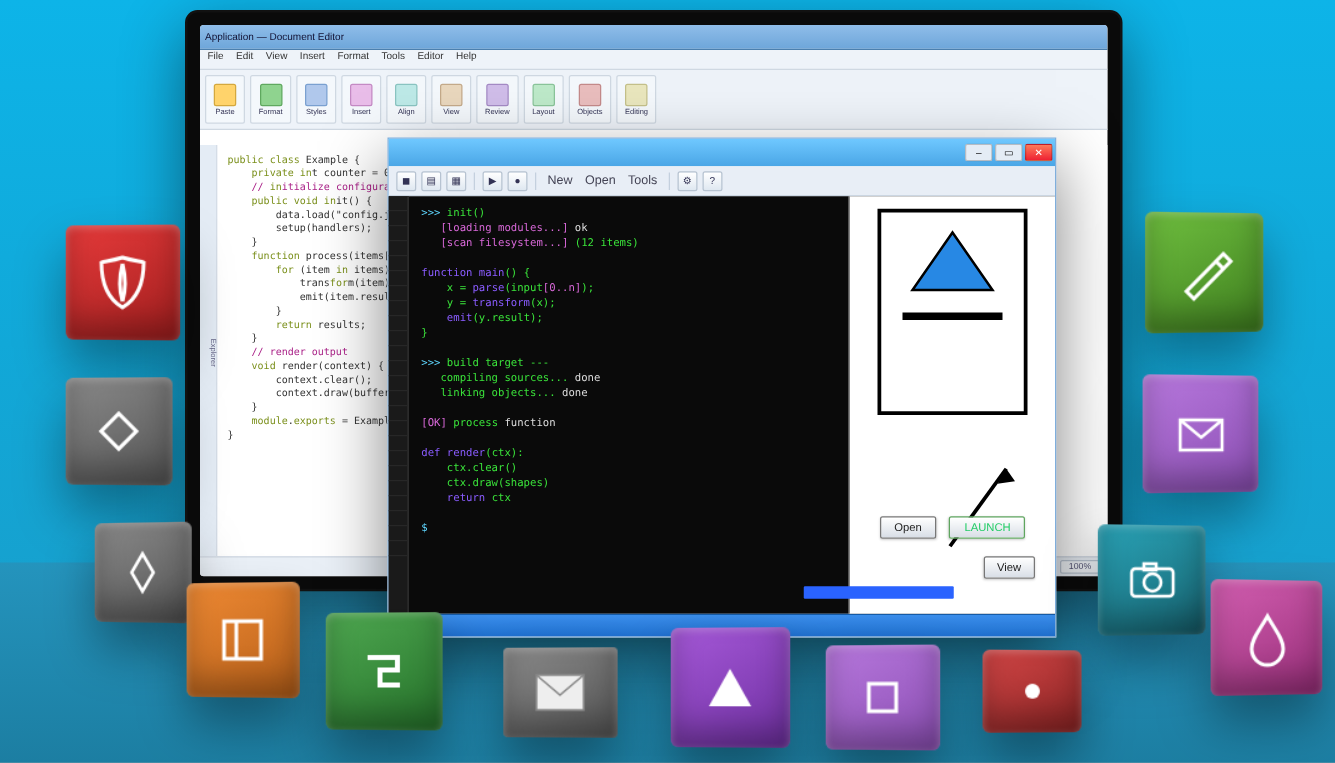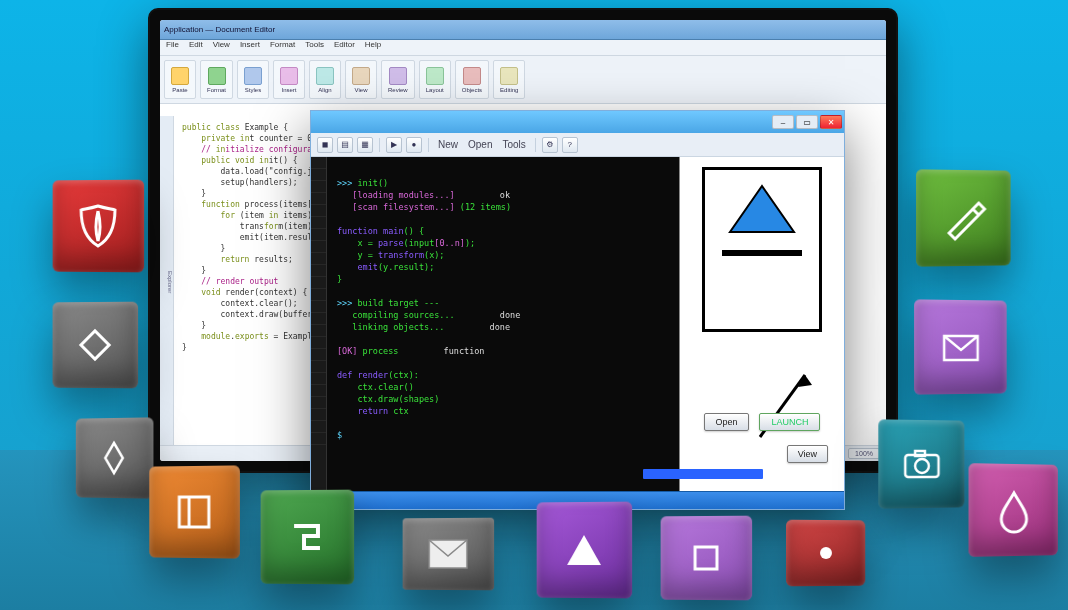--- a/index.html
+++ b/index.html
@@ -108,28 +108,28 @@
   .tbtext { font-size: 10px; color: #445; padding: 0 3px; }
 
   .fg-body {
     flex: 1; display: flex; background: #0a0a0a;
   }
   .gutter {
     width: 16px; background: #1a1a1a; border-right: 1px solid #333;
   }
   .gutter .g { height: 12px; border-bottom: 1px solid #272727; }
   .term {
-    flex: 1; padding: 20px 10px;
+    flex: 1; padding: 8px 10px;
     font-family: Consolas, monospace; font-size: 8.5px; line-height: 12px;
     white-space: pre; overflow: hidden;
     color: #3ae23a;
   }
   .term .m { color: #d868d8; text-align: center; }
   .term .c { color: #5fd7ff; }
-  .term .w { color: #ddd; margin-left: 40px; }
+  .term .w { color: #ddd; }
   .term .p { color: #8a5cff; }
   .termbar { position: absolute; left: 332px; bottom: 30px; width: 120px; height: 10px; background: #2a63ff; border-radius: 1px; }
 
   .optpanel {
     width: 165px; background: #fff; border-left: 1px solid #888;
     display: flex; flex-direction: column; align-items: center;
     padding: 10px; gap: 10px; position: relative;
   }
   .optbox {
     width: 120px; height: 165px; border: 3px solid #000;

